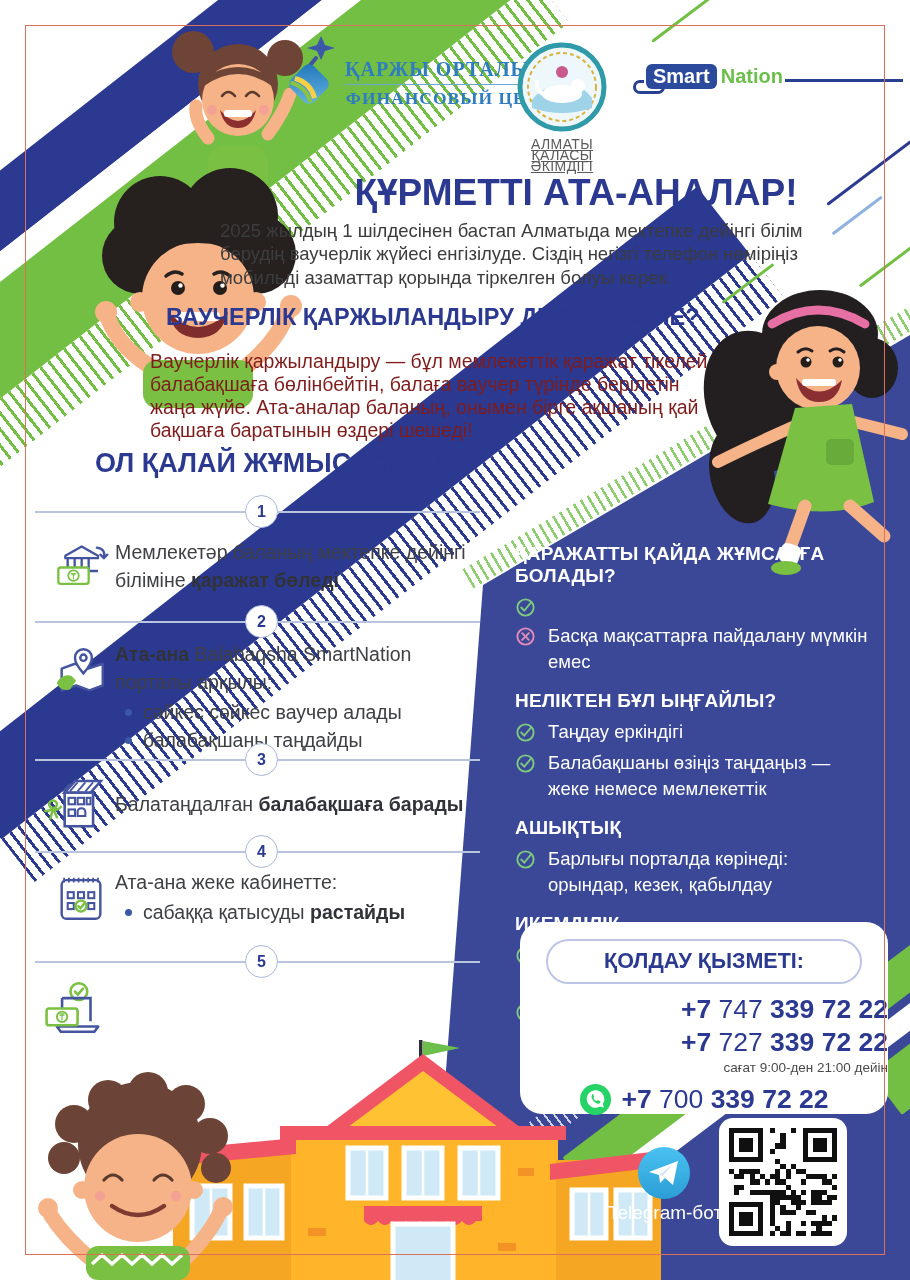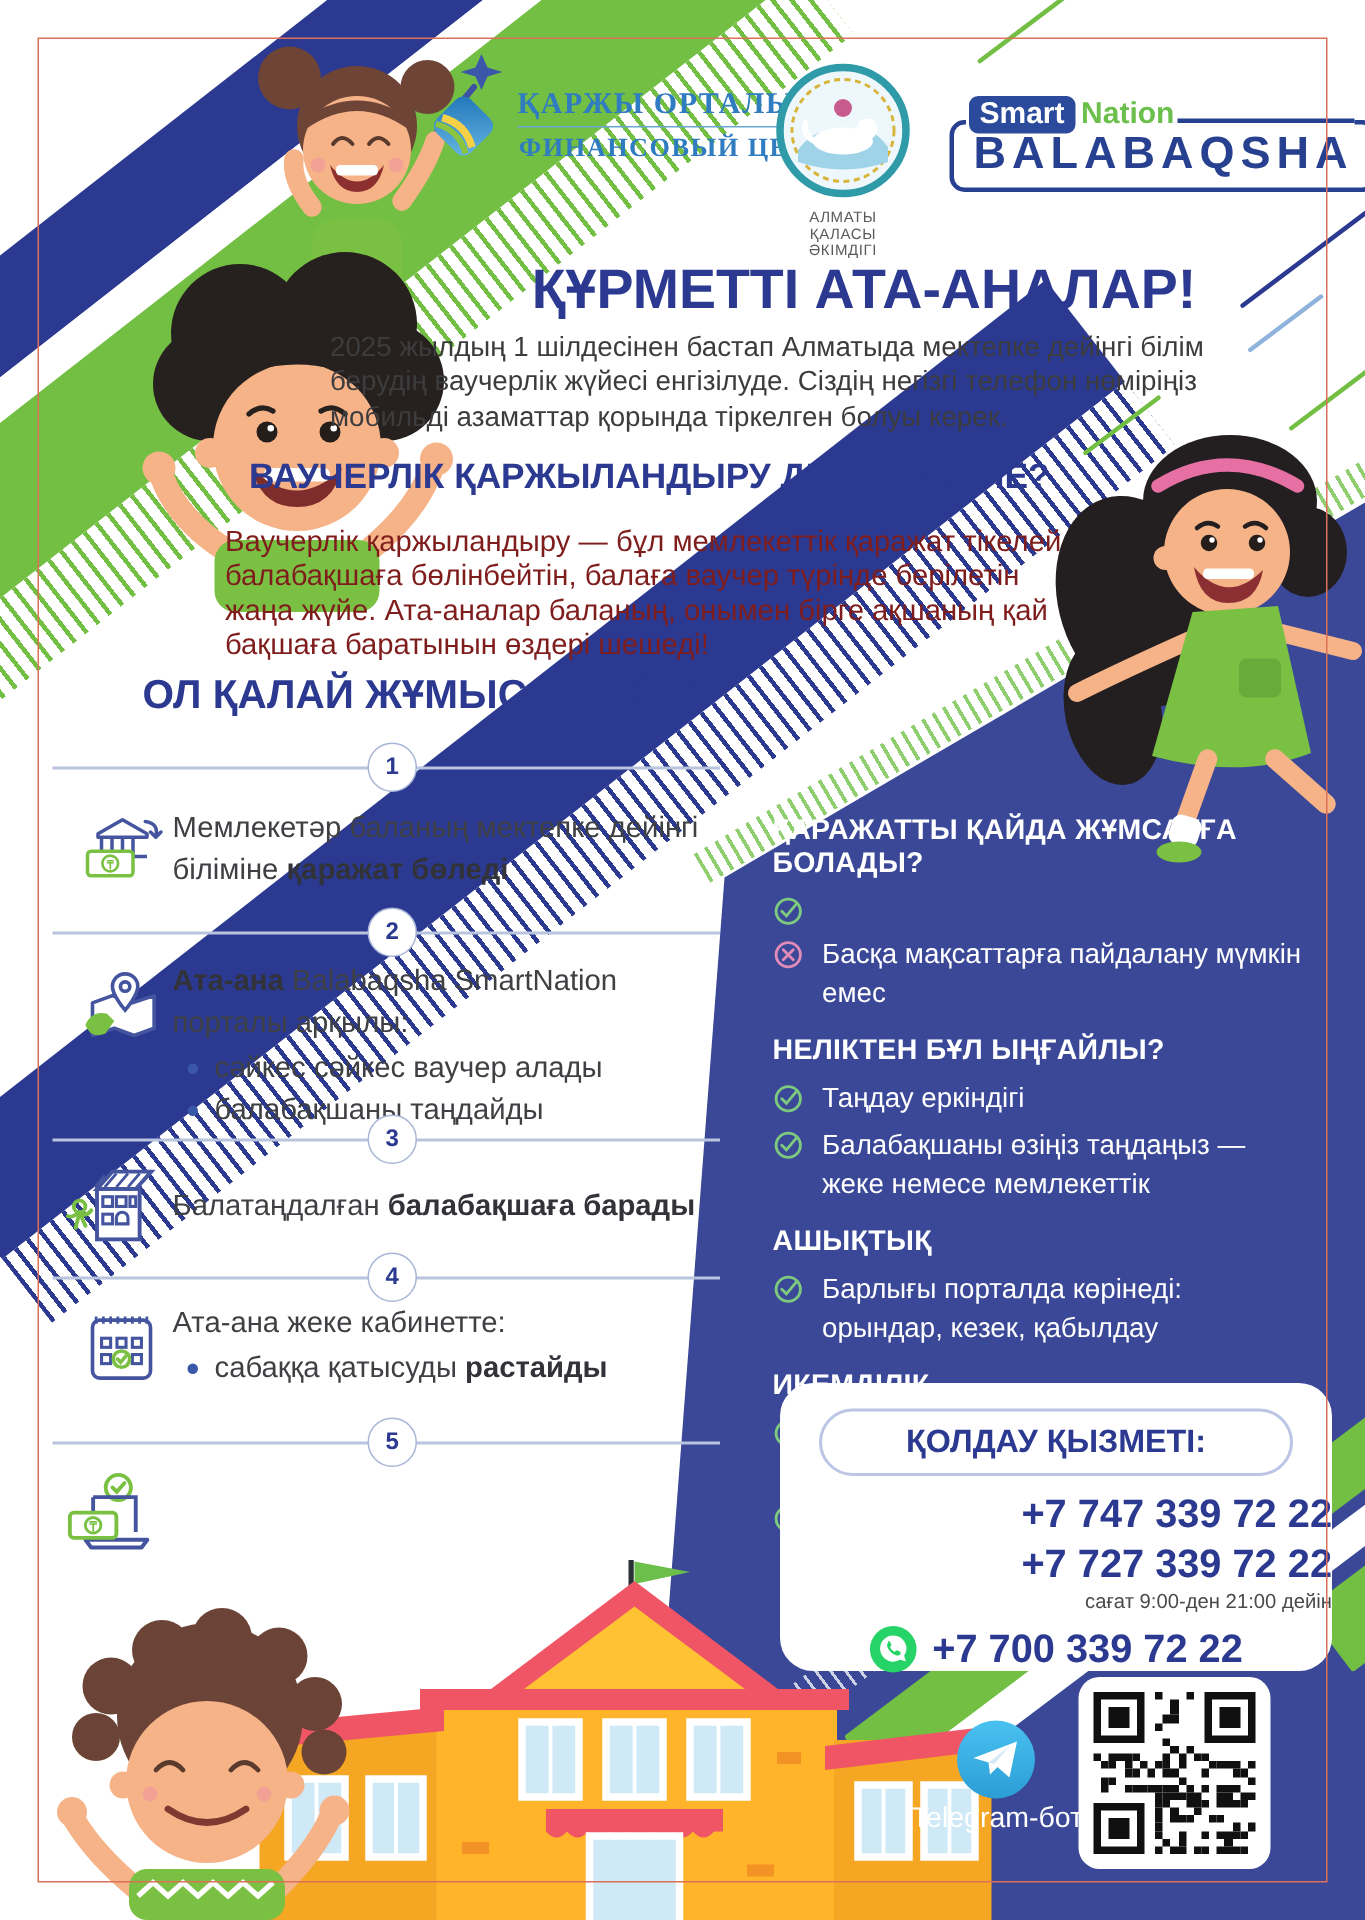--- a/index.html
+++ b/index.html
@@ -56,37 +56,37 @@
   .step-text li{position:relative;padding-left:20px;}
   .step-text li::before{content:"";position:absolute;left:2px;top:11px;width:7px;height:7px;
                         border-radius:50%;background:#3a57a8;}
 
   
   .logo-fc{position:absolute;left:285px;top:58px;display:flex;gap:12px;align-items:center;z-index:6;}
   .logo-fc-text{font-family:"Liberation Serif",serif;color:#2f7cc0;text-align:center;}
   .logo-fc-text .l1{font-size:20px;font-weight:700;letter-spacing:1px;border-bottom:1.5px solid #6aa7d4;padding-bottom:3px;}
   .logo-fc-text .l2{font-size:17.5px;font-weight:700;letter-spacing:1px;margin-top:3px;}
   .emblem{position:absolute;left:516px;top:42px;width:92px;text-align:center;z-index:6;}
-  .emblem-caption{font-size:10px;color:#5a5a5a;letter-spacing:.4px;margin-top:3px;line-height:11px;}
+  .emblem-caption{font-size:14px;color:#5a5a5a;letter-spacing:.4px;margin-top:3px;line-height:11px;text-decoration:underline;}
   .logo-sn{position:absolute;left:633px;top:80px;z-index:6;border:3px solid #27408f;border-radius:10px;
            padding:3px 13px 5px 13px;background:#fff;}
   .sn-word{font-size:30px;font-weight:800;color:#27408f;letter-spacing:4px;}
   .sn-top{position:absolute;top:-19px;left:8px;display:flex;align-items:center;background:#fff;padding:0 0 0 2px;}
   .sn-smart{background:#2b4a9b;color:#fff;font-weight:800;font-size:20px;padding:1px 7px;border-radius:6px;}
   .sn-nation{color:#6cbf4b;font-weight:800;font-size:20px;padding-left:4px;}
   .sn-rule{width:118px;height:3px;background:#27408f;margin-left:2px;margin-top:8px;}
 
   
   .support{position:absolute;left:520px;top:922px;width:368px;height:192px;background:#fff;
            border-radius:22px;z-index:8;text-align:right;}
   .support-pill{margin:17px auto 0 auto;width:316px;height:45px;border:2px solid #bcc5e6;
                 border-radius:30px;display:flex;align-items:center;justify-content:center;
                 font-size:21.5px;font-weight:800;color:#2b3990;}
   .phone{font-size:26.5px;color:#2b3990;font-weight:600;line-height:33px;}
-  .phone b{font-weight:700;}
+  .phone b{font-weight:400;}
   .phones{margin-top:9px;}
   .hours{font-size:13.5px;color:#4a4a4a;margin-top:1px;}
   .wa-row{display:flex;align-items:center;justify-content:center;gap:9px;margin-top:8px;}
 
   
   .tg-icon{position:absolute;left:637px;top:1146px;z-index:8;}
   .tg-label{position:absolute;left:585px;top:1202px;width:160px;text-align:center;color:#fff;
             font-size:19px;z-index:8;}
   .qr-box{position:absolute;left:719px;top:1118px;width:128px;height:128px;background:#fff;
           border-radius:14px;z-index:8;padding:10px;}
@@ -168,21 +168,20 @@
       <div>ӘКІМДІГІ</div>
     </div>
   </div>
 
   <div class="logo-sn">
     <div class="sn-top">
       <span class="sn-smart">Smart</span>
       <span class="sn-nation">Nation</span>
       <span class="sn-rule"></span>
     </div>
-    <div class="sn-word">BALABAQSHA</div>
   </div>
 
   <h1 class="main-title" style="margin:16px;">ҚҰРМЕТТІ АТА-АНАЛАР!</h1>
   <p class="intro">2025 жылдың 1 шілдесінен бастап Алматыда мектепке дейінгі білім берудің ваучерлік жүйесі енгізілуде. Сіздің негізгі телефон нөміріңіз мобильді азаматтар қорында тіркелген болуы керек.</p>
   <h2 class="s2-title" style="margin:16px;">ВАУЧЕРЛІК ҚАРЖЫЛАНДЫРУ ДЕГЕНІМІЗ НЕ?</h2>
   <p class="s2-body">Ваучерлік қаржыландыру — бұл мемлекеттік қаражат тікелей балабақшаға бөлінбейтін, балаға ваучер түрінде берілетін жаңа жүйе. Ата-аналар баланың, онымен бірге ақшаның қай бақшаға баратынын өздері шешеді!</p>
   <h2 class="how-title" style="margin:0;">ОЛ ҚАЛАЙ ЖҰМЫС ІСТЕЙДІ:</h2>
 
   <div class="divider" style="top:495px">
     <div class="ln"></div>

